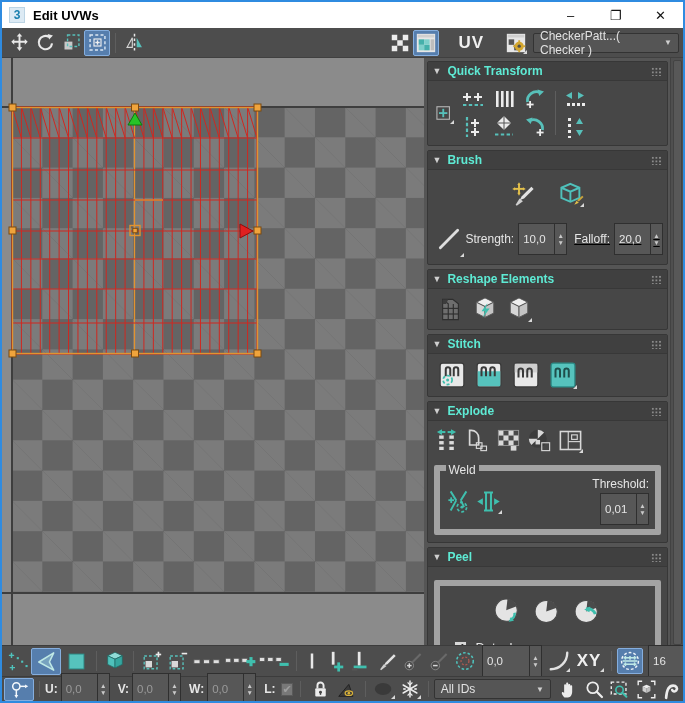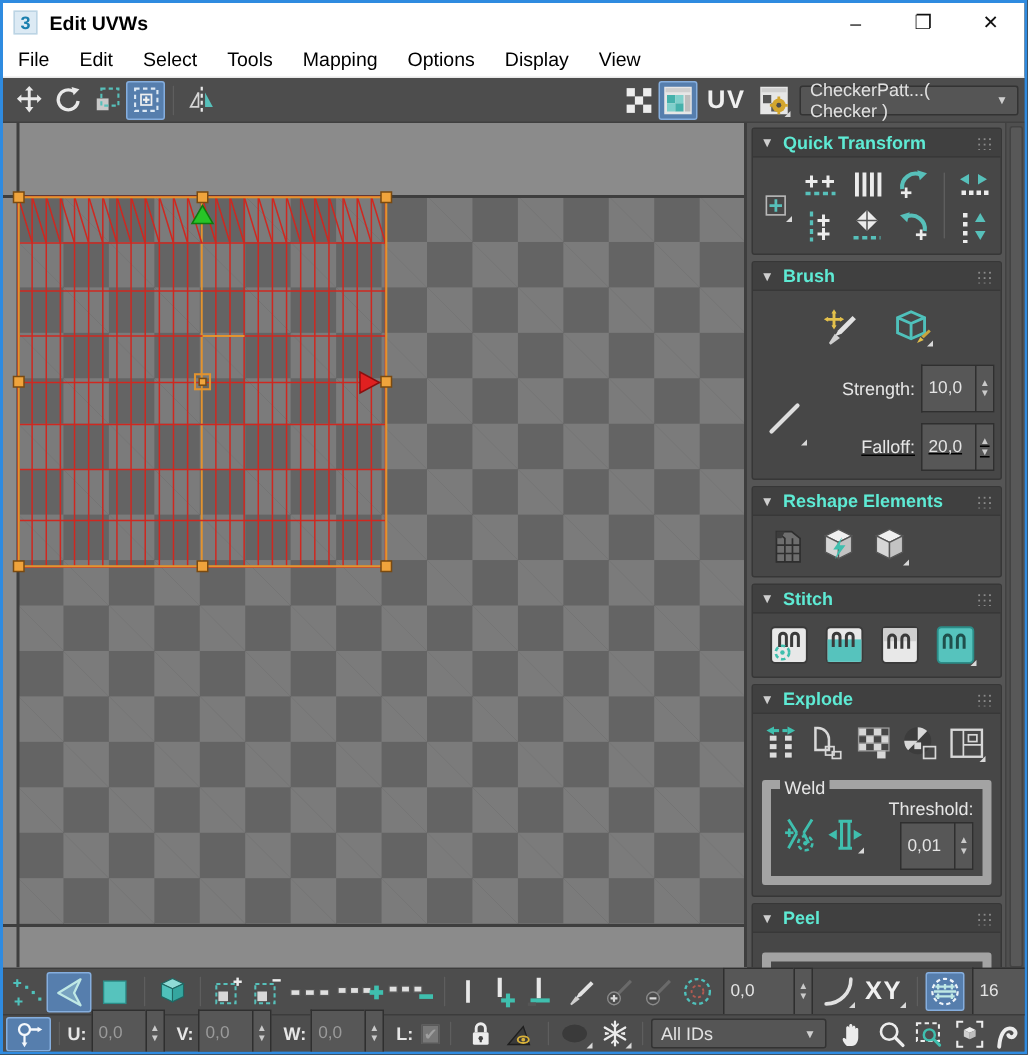--- a/index.html
+++ b/index.html
@@ -547,30 +547,20 @@
   <div id="titlebar">
     <span id="app-logo">3</span>
     <span id="title-text">Edit UVWs</span>
     <div id="winbtns">
       <span class="winbtn">–</span>
       <span class="winbtn">❐</span>
       <span class="winbtn">✕</span>
     </div>
   </div>
 
-  <div id="menubar">
-    <span class="menu-item">File</span>
-    <span class="menu-item">Edit</span>
-    <span class="menu-item">Select</span>
-    <span class="menu-item">Tools</span>
-    <span class="menu-item">Mapping</span>
-    <span class="menu-item">Options</span>
-    <span class="menu-item">Display</span>
-    <span class="menu-item">View</span>
-  </div>
 
   <div id="toolbar-top" class="tb">
     <span class="tile">
         <svg class="ic" width="21" height="21">
           <use href="#s-move"></use>
         </svg>
       </span>
     <span class="tile">
         <svg class="ic" width="21" height="21">
           <use href="#s-rotate"></use>
@@ -596,21 +586,21 @@
     <span class="tile">
         <svg class="ic" width="22" height="22">
           <use href="#s-checker"></use>
         </svg>
       </span>
     <span class="tile hl">
         <svg class="ic" width="22" height="22">
           <use href="#s-checker-act"></use>
         </svg>
       </span>
-    <span class="biglbl" style="margin:0 6px;">UV</span>
+    <span class="biglbl" style="margin:0 19px;">UV</span>
     <span class="tile flyout">
         <svg class="ic" width="22" height="22">
           <use href="#s-checker-gear"></use>
         </svg>
       </span>
     <span class="dd" style="width:146px;margin-left:4px;">
       <span>CheckerPatt...( Checker )</span>
       <span class="arr">▼</span>
     </span>
   </div>
@@ -796,21 +786,21 @@
                     <use href="#s-cubebrush"></use>
                   </svg>
                 </span>
             </div>
             <div style="display:flex;align-items:center;">
               <span class="tile flyout" style="width:34px;height:40px;">
                   <svg class="ic" width="26" height="26">
                     <use href="#s-line"></use>
                   </svg>
                 </span>
-              <div style="flex:1;display:flex;flex-direction:column;gap:7px;">
+              <div style="flex:1;display:flex;gap:7px;">
                 <div style="display:flex;align-items:center;justify-content:flex-end;gap:4px;">
                   <span class="lbl">Strength:</span>
                   <span class="spin">
                       <span class="val">10,0</span>
                       <span class="arrs">▲<br>▼</span>
                     </span>
                 </div>
                 <div style="display:flex;align-items:center;justify-content:flex-end;gap:4px;text-decoration:underline;">
                   <span class="lbl">Falloff:</span>
                   <span class="spin">

